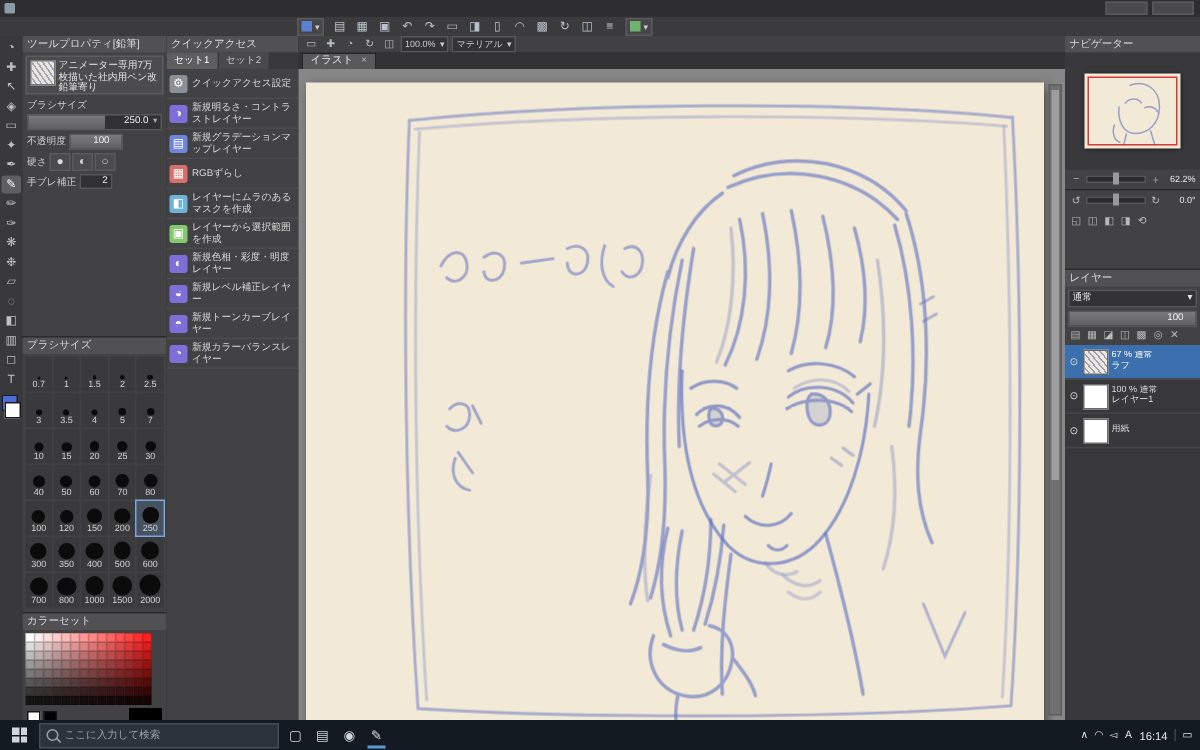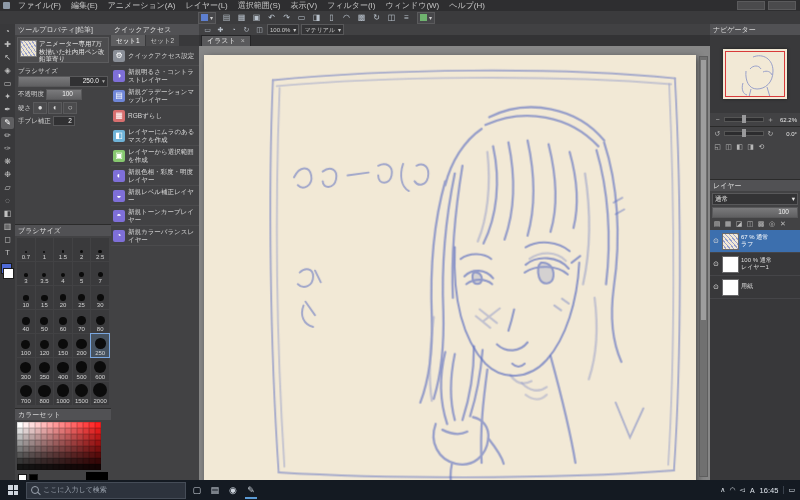--- a/index.html
+++ b/index.html
@@ -154,40 +154,20 @@
   .tray{margin-left:auto;display:flex;align-items:center;gap:5px;padding-right:3px;
     font-size:7px;color:#dfe5ec;}
   .time{font-size:7.5px;}
   .notif{border-left:1px solid #3a424d;padding-left:4px;font-size:7px;}
 </style>
 </head>
 <body>
 
 <div id="menubar">
   <span class="app-dot"></span>
-  <div style="display:flex">
-
-      <span class="menu-item">ファイル(F)</span>
-
-      <span class="menu-item">編集(E)</span>
-
-      <span class="menu-item">アニメーション(A)</span>
-
-      <span class="menu-item">レイヤー(L)</span>
-
-      <span class="menu-item">選択範囲(S)</span>
-
-      <span class="menu-item">表示(V)</span>
-
-      <span class="menu-item">フィルター(I)</span>
-
-      <span class="menu-item">ウィンドウ(W)</span>
-
-      <span class="menu-item">ヘルプ(H)</span>
-    </div>
   <div class="mb-right">
     <span class="mb-chip"></span>
     <span class="mb-chip"></span>
   </div>
 </div>
 
 <div id="cmdbar">
   <span class="cmd-combo">
     <span class="sq"></span>
       <span>▾</span>
@@ -900,16 +880,16 @@
   <div class="tray">
     <span style="display:flex;gap:4px">
 
         <span>∧</span>
 
         <span>◠</span>
 
         <span>◅</span>
       </span>
     <span>A</span>
-    <span class="time">16:45</span>
+    <span class="time">16:14</span>
     <span class="notif">▭</span>
   </div>
 </div>
 
 </body></html>

